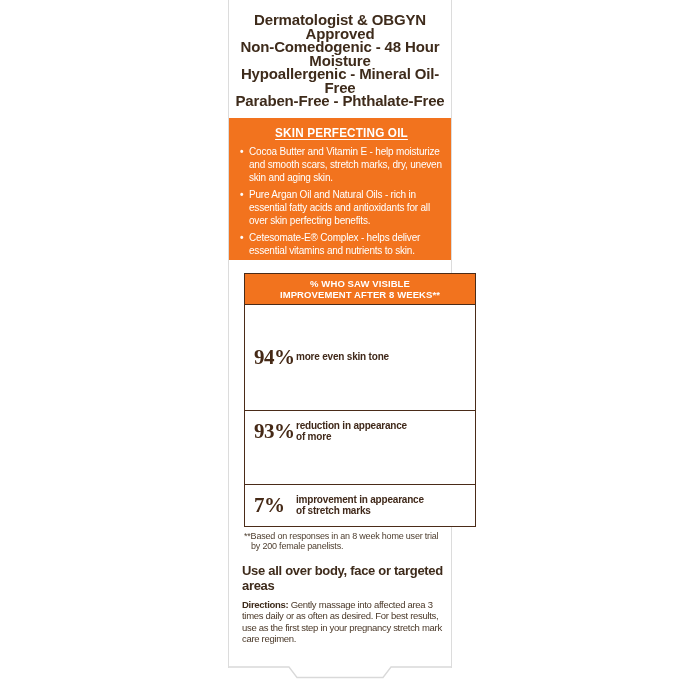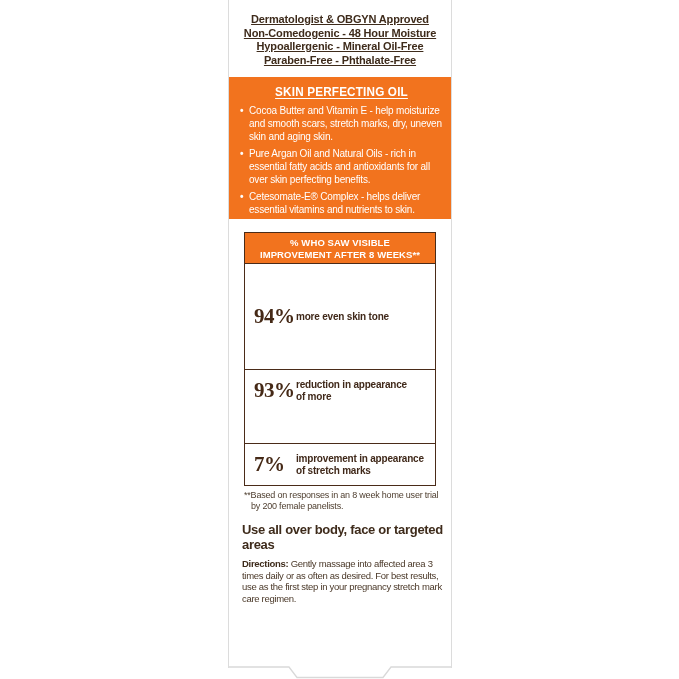--- a/index.html
+++ b/index.html
@@ -10,22 +10,22 @@
     -webkit-font-smoothing:antialiased;
   }
   .panel {
     position:absolute; left:228px; top:0; width:224px; height:668px;
     border-left:1px solid #dcdcdc; border-right:1px solid #dcdcdc;
     background:#ffffff; overflow:visible;
   }
   
   .claims { padding-top:13px; }
   .claim {
-    text-align:center; font-weight:700; font-size:11px; line-height:13.5px;
-    letter-spacing:-0.15px; color:#3e2b1b;text-decoration:underline;
+    text-align:center; font-weight:700; font-size:15px; line-height:13.5px;
+    letter-spacing:-0.15px; color:#3e2b1b;
   }
   
   .orange {
     margin-top:10px; width:222px; height:142px; background:#f2731e;
     padding:7px 8px 4px 11px; overflow:hidden;
   }
   .o-title {
     text-align:center; color:#ffffff; font-weight:700; font-size:13px;
     line-height:16px; letter-spacing:0.2px; text-decoration:underline;
     text-underline-offset:2px; transform:scaleX(0.9); transform-origin:center;
@@ -34,21 +34,21 @@
   .bullet { display:flex; margin-top:4px; color:#ffffff; }
   .bullet .dot { width:9px; flex:0 0 9px; font-size:10px; line-height:13px; }
   .bullet .dot::before { content:"\2022"; font-weight:700; }
   .bullet .txt {
     width:194px; font-size:10px; line-height:13px; letter-spacing:-0.2px;
     font-weight:400;
   }
   .bullet .txt b { font-weight:400; }
   
   .imp-table {
-    margin:13px 0 0 15px; width:192px; border:1.5px solid #4a2b18;
+    margin:13px 0 0 15px; width:232px; border:1.5px solid #4a2b18;
     background:#ffffff;
   }
   .t-head {
     background:#f2731e; color:#ffffff; text-align:center; font-weight:700;
     font-size:9.5px; line-height:11.5px; letter-spacing:0.1px;
     padding:4px 2px 3px 2px; border-bottom:1.5px solid #4a2b18;
   }
   .t-row { display:flex; align-items:center; min-height:29px; padding:8px 0;margin-top:32px; }
   .t-row + .t-row { border-top:1.5px solid #4a2b18; }
   .pct {

